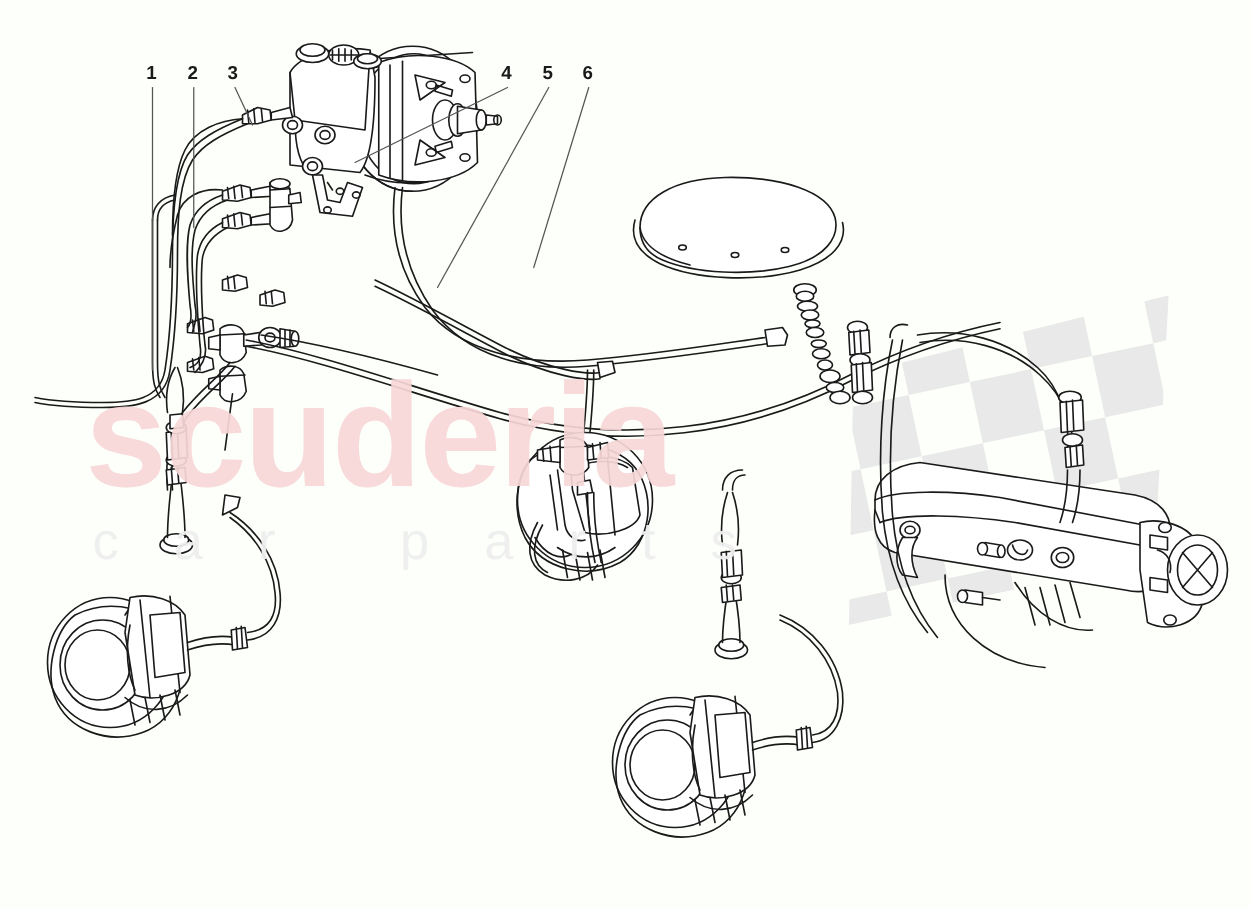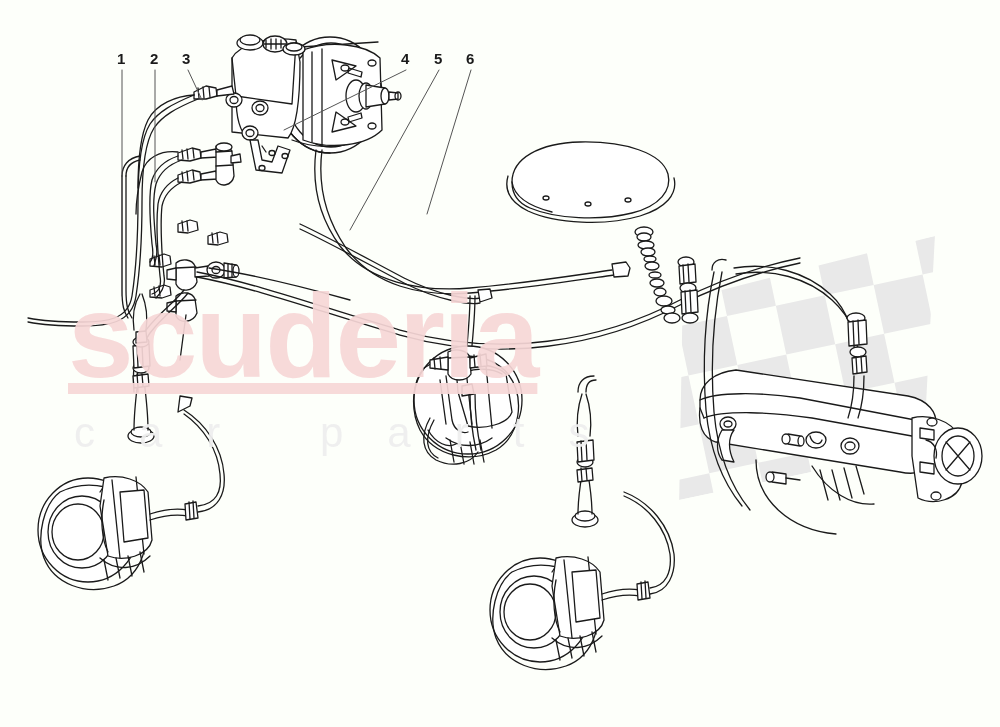--- a/index.html
+++ b/index.html
@@ -473,21 +473,21 @@
         <path d="M155,70 L155,182"></path>
         <path d="M188,70 L202,100"></path>
         <path d="M406,70 L284,130"></path>
         <path d="M439,70 L350,230"></path>
         <path d="M471,70 L427,214"></path>
       </g>
 
     </g>
   </svg>
 
-  <div class="wm-scuderia" style="left:68px; top:277px; opacity:0.92;text-decoration:underline;">scuderia</div>
+  <div class="wm-scuderia" style="left:68px; top:290px; opacity:0.92;">scuderia</div>
   <div class="wm-carparts" style="left:74px; top:412px; opacity:0.95;">car parts</div>
 
   <div class="callout-number" style="left:117px; top:51px;">1</div>
   <div class="callout-number" style="left:150px; top:51px;">2</div>
   <div class="callout-number" style="left:182px; top:51px;">3</div>
   <div class="callout-number" style="left:401px; top:51px;">4</div>
   <div class="callout-number" style="left:434px; top:51px;">5</div>
   <div class="callout-number" style="left:466px; top:51px;">6</div>
 
 </div>

